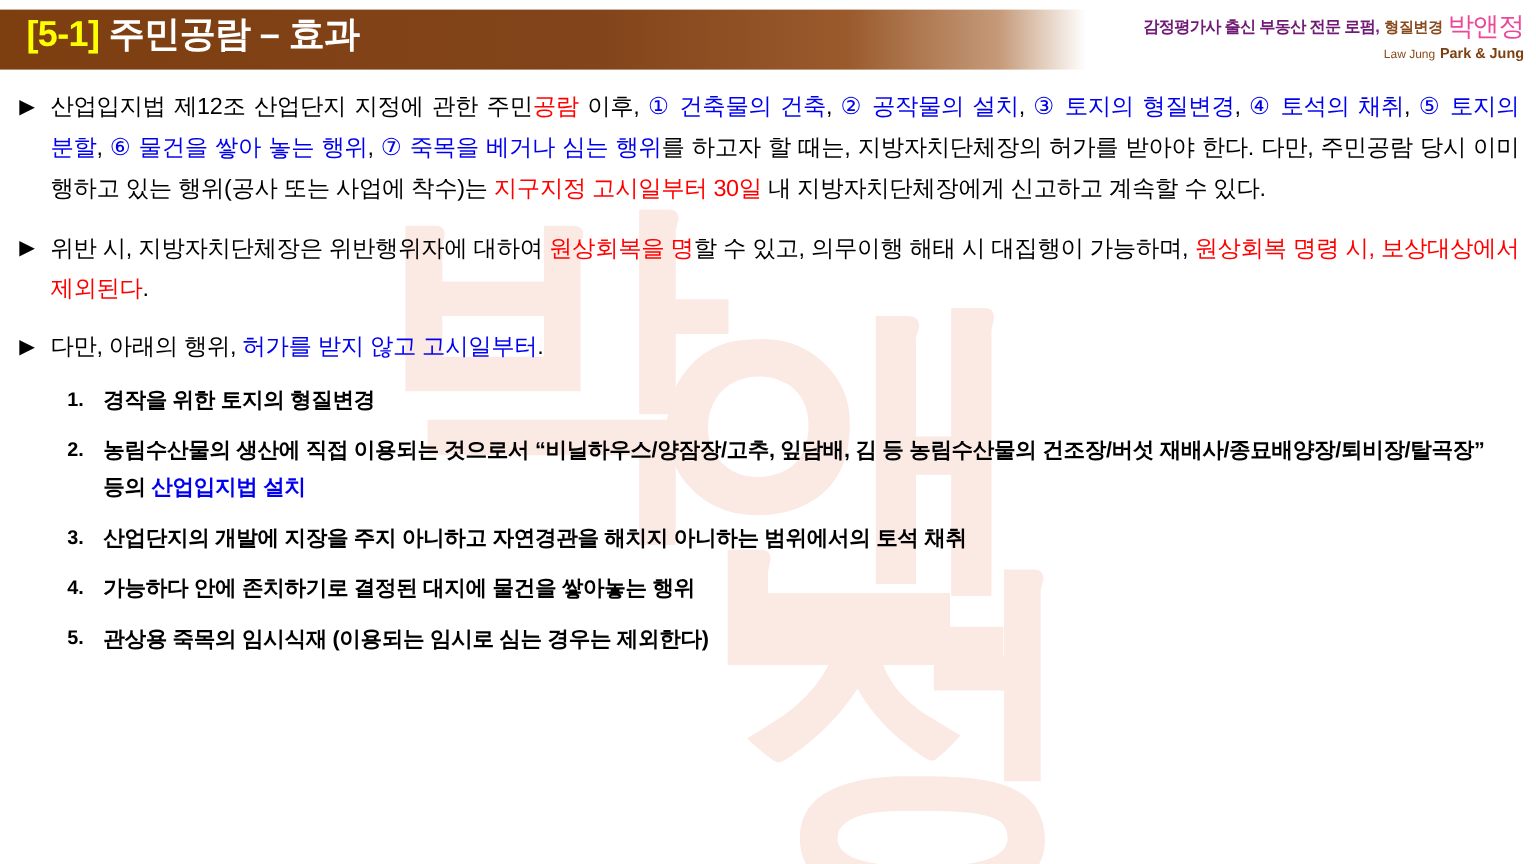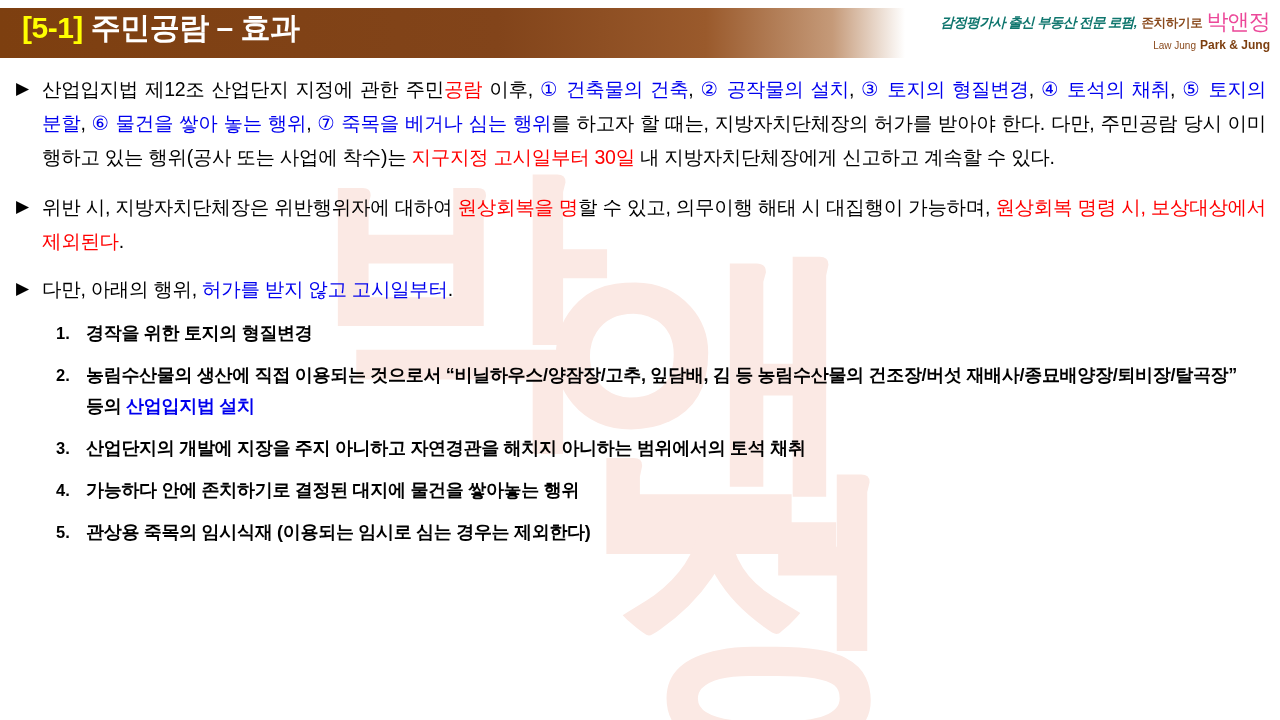--- a/index.html
+++ b/index.html
@@ -59,23 +59,22 @@
   
   .logo {
     position:absolute;
     right:10px; top:10px;
     text-align:right;
     z-index:3;
     line-height:1.1;
   }
   .logo-line1 { white-space:nowrap; }
   .logo-kor {
-    font-size:13.5px; font-weight:bold; color:#0f766e;
+    font-size:13.5px; font-weight:bold; color:#701a75;
     letter-spacing:-0.6px;
-    font-style:italic;
   }
   .logo-hanja {
     font-size:12.5px; font-weight:bold; color:#8a4a1d;
     letter-spacing:-0.3px;
   }
   .logo-big {
     font-size:22px; font-weight:normal; color:#ec4899;
     letter-spacing:-0.8px; margin-left:4px;
     vertical-align:-2px;
   }
@@ -161,21 +160,21 @@
 
   <div class="titlebar"></div>
   <div class="title-text">
     <span class="title-num">[5-1]</span>
     <span class="title-main">주민공람 – 효과</span>
   </div>
 
   <div class="logo">
     <div class="logo-line1">
       <span class="logo-kor">감정평가사 출신 부동산 전문 로펌</span><span class="logo-kor">,</span>
-      <span class="logo-hanja">존치하기로</span><span class="logo-big">박앤정</span>
+      <span class="logo-hanja">형질변경</span><span class="logo-big">박앤정</span>
     </div>
     <div class="logo-line2">
       <span class="logo-en-small">Law Jung</span><span class="logo-en-bold">Park &amp; Jung</span>
     </div>
   </div>
 
   <div class="content">
 
     <div class="bullet-block">
       <span class="bullet-mark">▶</span>

